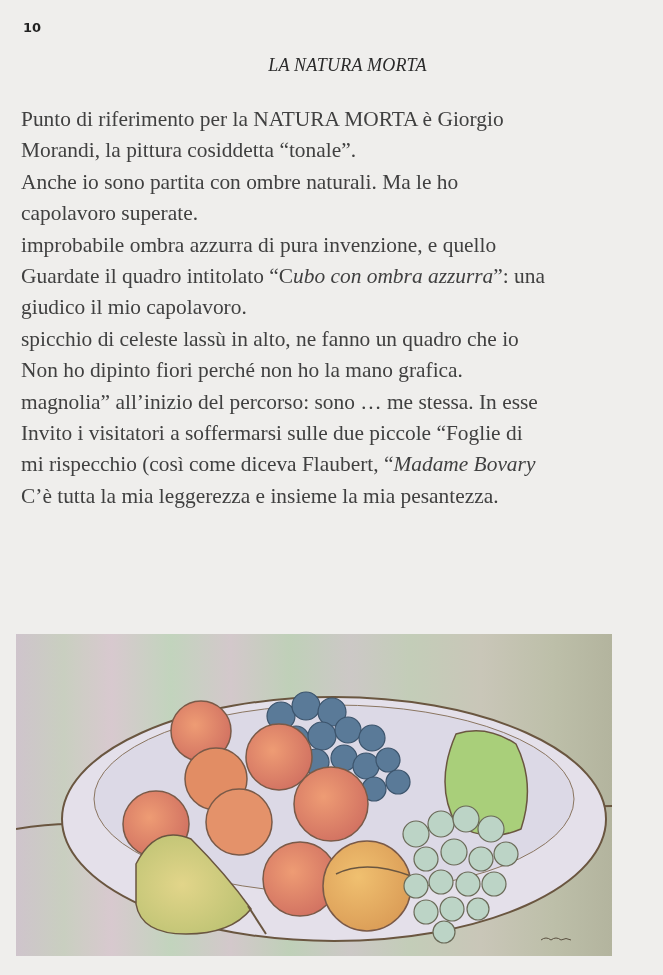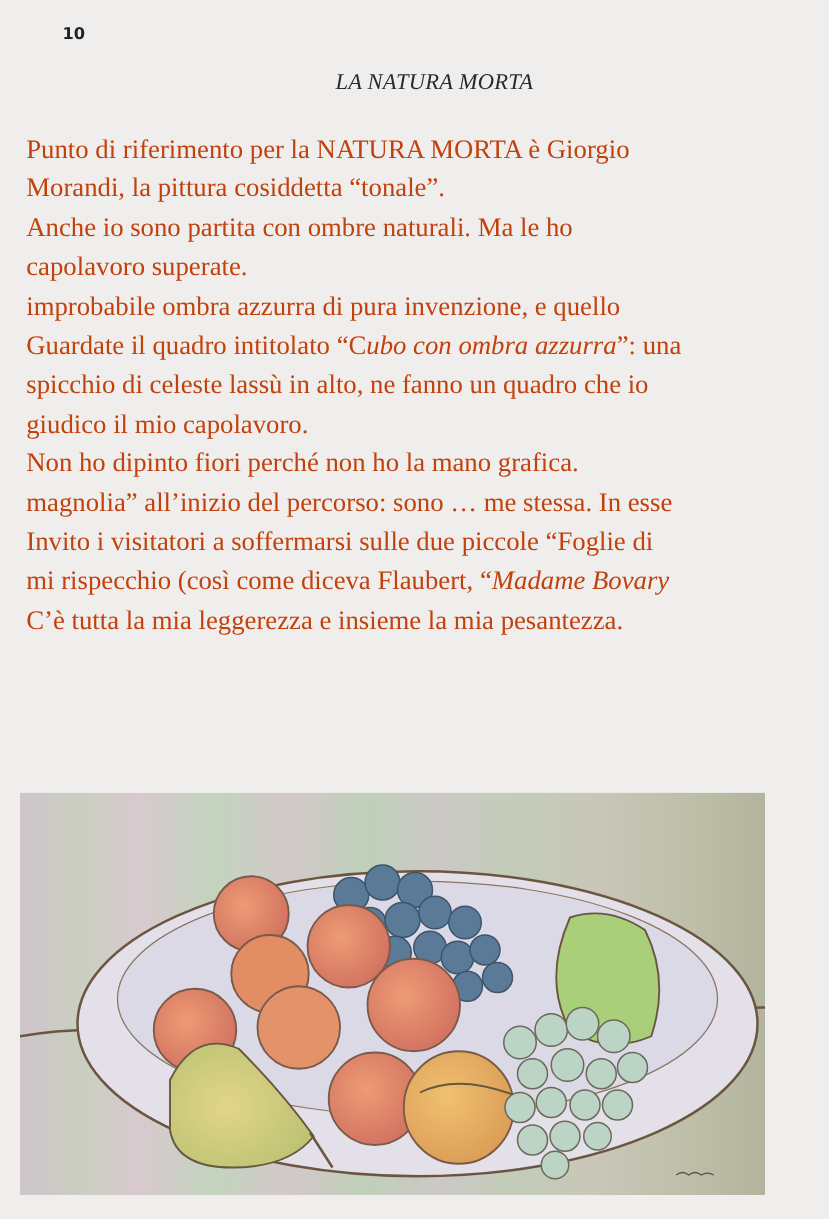--- a/index.html
+++ b/index.html
@@ -6,34 +6,34 @@
   body {
     width: 663px; height: 975px; overflow: hidden;
     background: #efeeec;
     position: relative;
     font-family: "DejaVu Serif", "Liberation Serif", serif;
     color: #2a2a2a;
   }
   .page-number {
     position: absolute; left: 23px; top: 20px;
     font-family: "DejaVu Sans", "Liberation Sans", sans-serif;
-    font-weight: bold; font-size: 13px; color: #222; margin-left: 27px;
+    font-weight: bold; font-size: 13px; color: #222;
   }
   .title {
     position: absolute; left: 0; width: 663px; top: 55px;
     text-align: center;
     font-family: "Liberation Serif", serif;
     font-style: italic; font-size: 18px; color: #2a2a2a;
     letter-spacing: 0.2px;
     margin-left: 16px;
   }
   .body-text {
     position: absolute; left: 21px; top: 104px; width: 630px;
     font-family: "Liberation Serif", serif;
-    font-size: 21.4px; line-height: 31.4px; color: #c2410c;
+    font-size: 21.4px; line-height: 31.4px; color: #404040;
   }
   .body-text .line { white-space: nowrap; display: block; }
   .body-text i { font-style: italic; }
   .painting {
     position: absolute; left: 16px; top: 634px; width: 596px; height: 322px;
     overflow: hidden;
   }
   .painting svg { display: block; }
 </style>
 </head>
@@ -43,22 +43,22 @@
 
 <div class="title">LA NATURA MORTA</div>
 
 <div class="body-text">
   <span class="line">Punto di riferimento per la NATURA MORTA è Giorgio</span>
   <span class="line">Morandi, la pittura cosiddetta “tonale”.</span>
   <span class="line">Anche io sono partita con ombre naturali.  Ma le ho</span>
   <span class="line">capolavoro superate.</span>
   <span class="line">improbabile ombra azzurra di pura invenzione, e quello</span>
   <span class="line"><span>Guardate il quadro intitolato “C</span><i>ubo con ombra azzurra</i><span>”: una</span></span>
+  <span class="line">giudico il mio capolavoro.</span>
   <span class="line">spicchio di celeste lassù in alto,  ne fanno un quadro che io</span>
-  <span class="line">giudico il mio capolavoro.</span>
   <span class="line">Non ho dipinto fiori perché non ho la mano grafica.</span>
   <span class="line">magnolia” all’inizio del percorso: sono … me stessa. In esse</span>
   <span class="line">Invito i visitatori a soffermarsi sulle due piccole “Foglie di</span>
   <span class="line"><span>mi rispecchio (così come diceva Flaubert, “</span><i>Madame Bovary</i><span></span></span>
   <span class="line">C’è tutta la mia leggerezza e insieme la mia pesantezza.</span>
 </div>
 
 <div class="painting">
   <svg width="596" height="322" viewBox="0 0 596 322" xmlns="http://www.w3.org/2000/svg">
     <defs>

